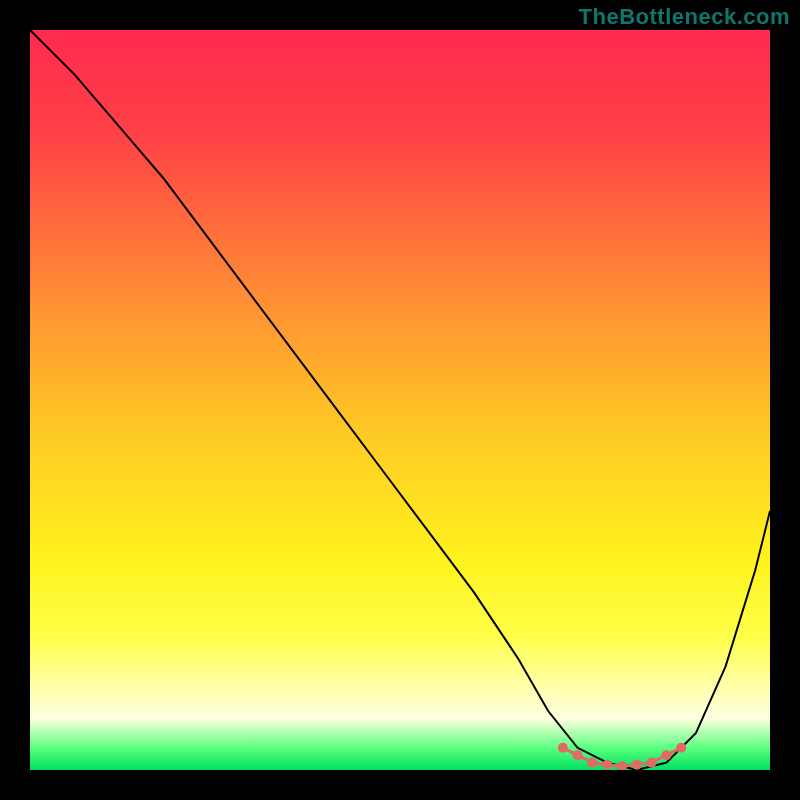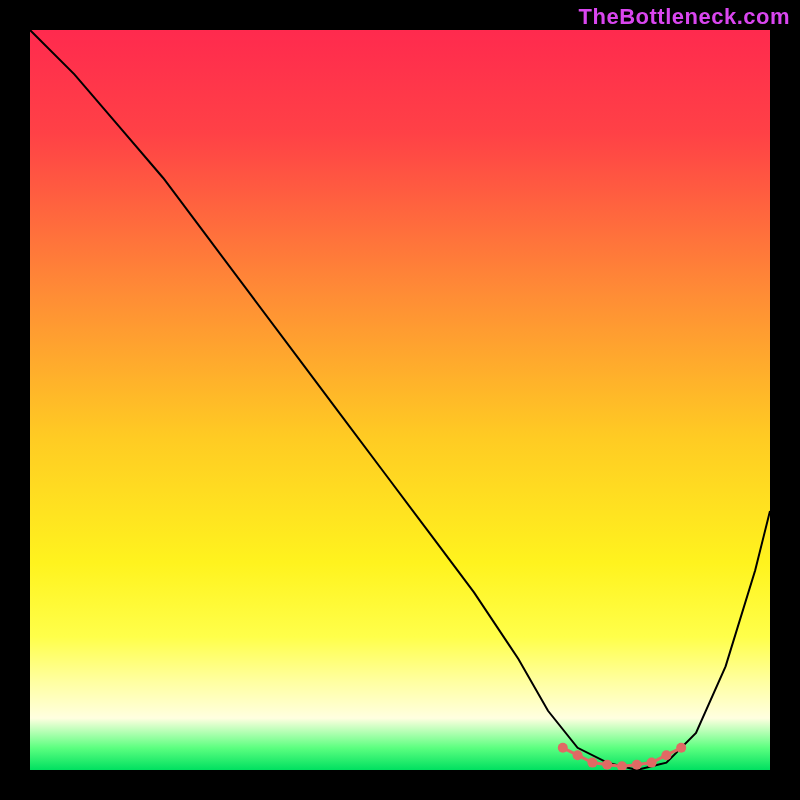--- a/index.html
+++ b/index.html
@@ -8,21 +8,21 @@
     width: 800px;
     height: 800px;
     background: #000;
     font-family: Arial, Helvetica, sans-serif;
     overflow: hidden;
   }
   .watermark {
     position: absolute;
     top: 4px;
     right: 10px;
-    color: #d946ef;
+    color: #0f766e;
     font-size: 22px;
     font-weight: bold;
     letter-spacing: 0.5px;
     z-index: 10;
   }
   .plot {
     position: absolute;
     left: 30px;
     top: 30px;
     width: 740px;

